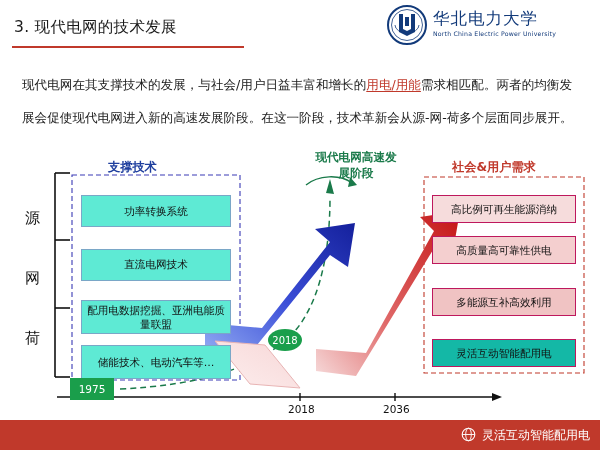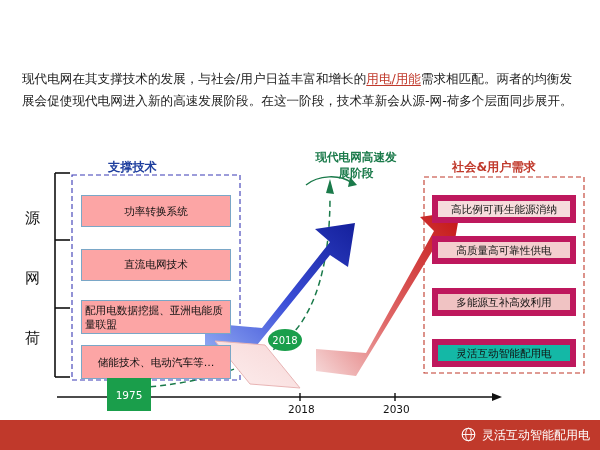--- a/index.html
+++ b/index.html
@@ -77,21 +77,21 @@
     letter-spacing: 0.2px;
     white-space: nowrap;
   }
   
   .para {
     position: absolute;
     left: 22px;
     top: 68px;
     width: 562px;
     font-size: 12.6px;
-    line-height: 22px;
+    line-height: 33px;
     color: #1b1b1b;
   }
   .para .hl {
     color: #c0392b;
     text-decoration: underline;
     text-underline-offset: 2px;
   }
   
   .diagram {
     position: absolute;
@@ -123,43 +123,43 @@
     color: #111;
     font-weight: normal;
   }
   .al1 { top: 64px; }
   .al2 { top: 124px; }
   .al3 { top: 184px; }
 
   .box-tech {
     position: absolute;
     box-sizing: border-box;
-    background: #fca5a5;
+    background: #5eead4;
     border: 1px solid #7aa7c7;
     color: #111;
     font-size: 10.6px;
     line-height: 14px;
-    text-align: left;
+    text-align: center;
     display: flex;
     align-items: center;
     justify-content: center;
     padding: 0 3px;
   }
   .box-demand {
     position: absolute;
     box-sizing: border-box;
     color: #111;
     font-size: 10.6px;
     line-height: 14px;
     text-align: center;
     display: flex;
     align-items: center;
     justify-content: center;
     padding: 0 3px;
-    border: 6px solid #be185d;
+    border: 1px solid #be185d;
   }
   .year-1975 {
     position: absolute;
     box-sizing: border-box;
     background: #1a9e4b;
     color: #ffffff;
     font-size: 10.5px;
     display: flex;
     align-items: center;
     justify-content: center;
@@ -205,20 +205,38 @@
     top: 7px;
     width: 15px;
     height: 15px;
   }
 </style>
 </head>
 <body>
 
 <div id="slide">
 
+  <div class="header">
+    <div class="header-title">3. 现代电网的技术发展</div>
+    <div class="header-rule"></div>
+
+    <div class="logo-wrap">
+      <div class="logo-mark">
+        <svg width="40" height="40" viewBox="0 0 40 40">
+          <circle cx="20" cy="20" r="19" fill="none" stroke="#123a7a" stroke-width="2"></circle>
+          <circle cx="20" cy="20" r="15.5" fill="none" stroke="#123a7a" stroke-width="0.8"></circle>
+          <path d="M12 9 L12 27 L20 31 L28 27 L28 9 L24 9 L24 24 L20 26 L16 24 L16 9 Z" fill="#123a7a"></path>
+          <path d="M18 12 L22 12 L22 21 L18 21 Z" fill="#123a7a"></path>
+          <path d="M8 20 a12 8 0 0 0 24 0" fill="none" stroke="#123a7a" stroke-width="0.8"></path>
+        </svg>
+      </div>
+      <div class="logo-cn">华北电力大学</div>
+      <div class="logo-en">North China Electric Power University</div>
+    </div>
+  </div>
 
   <div class="para">
     <span>现代电网在其支撑技术的发展，与社会/用户日益丰富和增长的</span><span class="hl">用电/用能</span><span>需求相匹配。</span><span>两者的均衡发展会促使现代电网进入新的高速发展阶段。在这一阶段，技术革新会</span><span>从源-网-荷多个层面同步展开。</span>
   </div>
 
   <div class="diagram">
 
     <svg width="600" height="275">
       <defs>
         <linearGradient id="blueGrad" x1="0" y1="1" x2="1" y2="0">
@@ -276,25 +294,25 @@
     <div class="box-tech" style="left:81px; top:50px;  width:150px; height:32px;">功率转换系统</div>
     <div class="box-tech" style="left:81px; top:104px; width:150px; height:32px;font-family:Liberation Mono, monospace;">直流电网技术</div>
     <div class="box-tech" style="left:81px; top:155px; width:150px; height:34px;">配用电数据挖掘、亚洲电能质量联盟</div>
     <div class="box-tech" style="left:81px; top:200px; width:150px; height:34px;">储能技术、电动汽车等…</div>
 
     <div class="box-demand" style="left:432px; top:50px;  width:144px; height:28px; background:#f6dcdc;">高比例可再生能源消纳</div>
     <div class="box-demand" style="left:432px; top:143px; width:144px; height:28px; background:#f0c3c3;">多能源互补高效利用</div>
     <div class="box-demand" style="left:432px; top:91px;  width:144px; height:28px; background:#f4cfcf;">高质量高可靠性供电</div>
     <div class="box-demand" style="left:432px; top:194px; width:144px; height:28px; background:#14b8a6;">灵活互动智能配用电</div>
 
-    <div class="year-1975" style="left:70px; top:233px; width:44px; height:33px;margin-left:37px;">1975</div>
+    <div class="year-1975" style="left:70px; top:233px; width:44px; height:22px;">1975</div>
     <div class="year-2018-bubble" style="left:268px; top:184px;">2018</div>
 
     <div class="axis-year" style="left:288px; top:258px;">2018</div>
-    <div class="axis-year" style="left:383px; top:258px;">2030</div>
+    <div class="axis-year" style="left:383px; top:258px;">2036</div>
   </div>
 
   <div class="footer">
     <div class="footer-icon">
       <svg width="15" height="15" viewBox="0 0 15 15">
         <circle cx="7.5" cy="7.5" r="6.3" fill="none" stroke="#ffffff" stroke-width="1.1"></circle>
         <ellipse cx="7.5" cy="7.5" rx="2.8" ry="6.3" fill="none" stroke="#ffffff" stroke-width="0.9"></ellipse>
         <line x1="1.2" y1="7.5" x2="13.8" y2="7.5" stroke="#ffffff" stroke-width="0.9"></line>
       </svg>
     </div>

